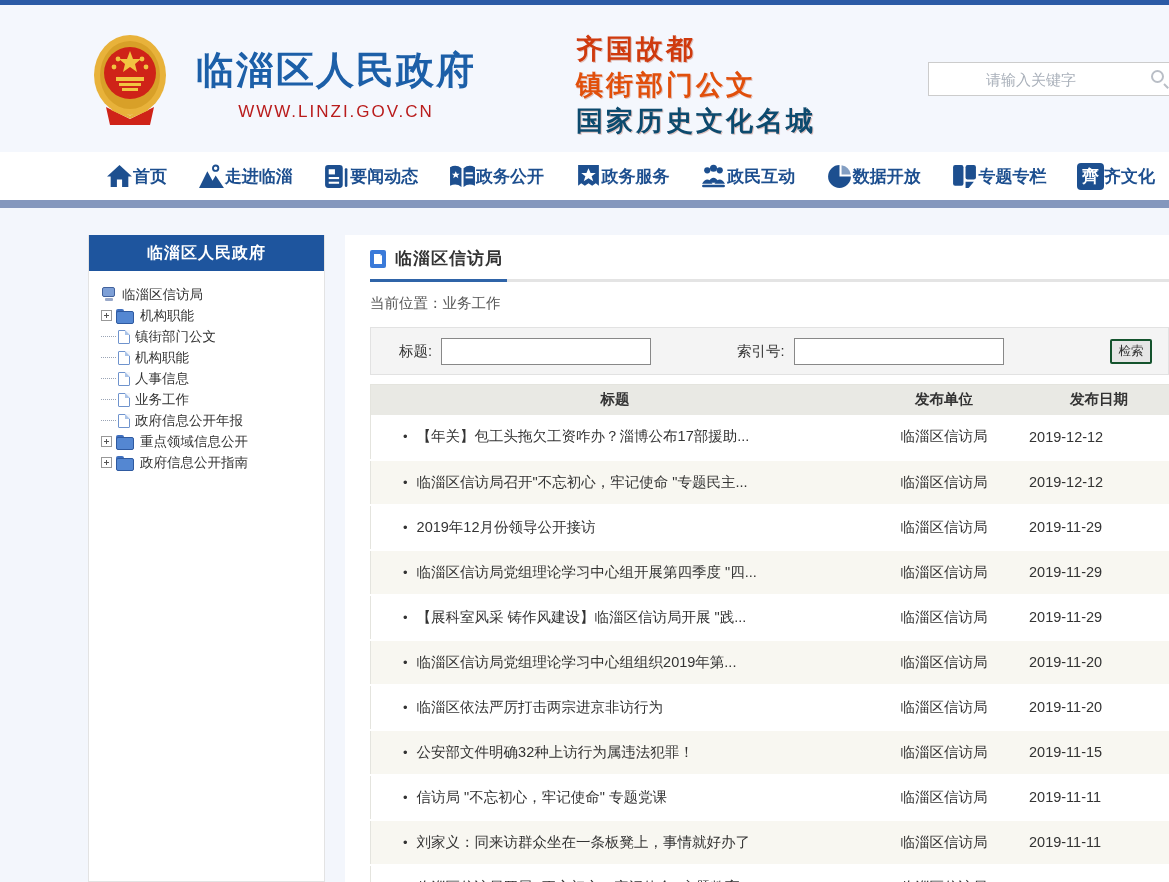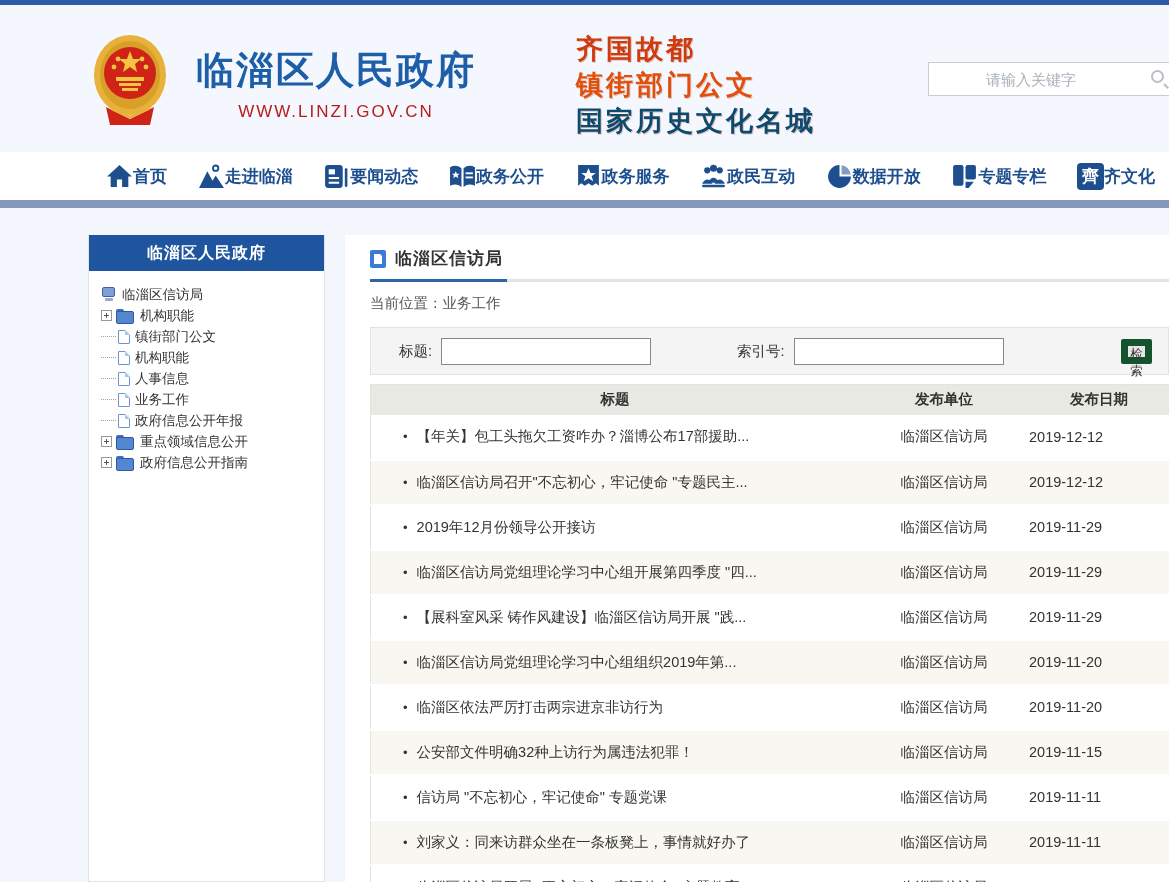--- a/index.html
+++ b/index.html
@@ -71,21 +71,21 @@
   .title-rule { position:relative; height:3px; margin-right:0; background:#e4e4e4; margin-top:0; }
   .title-rule::before { content:""; position:absolute; left:0; top:0; width:137px; height:3px; background:#2f64a8; }
   .breadcrumb { margin-top:12px; font-size:14.5px; color:#555; }
 
   .filter-band { margin-top:14px; margin-right:0; height:48px; background:#f4f4f4; border:1px solid #e2e2e2;
                  display:flex; align-items:center; font-size:14.5px; color:#333; }
   .filter-band label { margin-left:28px; }
   .filter-band .fl2 { margin-left:86px; }
   .filter-input { width:210px; height:27px; border:1px solid #888; background:#fff; margin-left:9px; outline:none;
                   font-size:13px; padding:0 5px; font-family:inherit; }
-  .search-btn { margin-left:auto; margin-right:16px; width:31px; height:25px; background:#e6e6e6; border:7px solid #14532d;
+  .search-btn { margin-left:auto; margin-right:16px; width:42px; height:25px; background:#e6e6e6; border:2px solid #14532d;
                 border-radius:2px; font-size:12.5px; color:#333; cursor:pointer; font-family:inherit; }
 
   table.list { width:100%; border-collapse:collapse; margin-top:9px; border:1px solid #e4e4de; border-right:none; }
   table.list thead th { background:#e9e9e4; height:30px; font-size:14.5px; color:#333; font-weight:bold; text-align:center; }
   table.list td { height:45px; font-size:14.5px; color:#333; }
   table.list .col-unit { width:170px; text-align:center; }
   table.list .col-date { width:140px; text-align:left; padding-right:16px; }
   tr.row { background:#fff; border-bottom:2px solid #fff; }
   tr.row.alt { background:#f8f7f1; }
   td.cell-title { padding-left:32px; }

